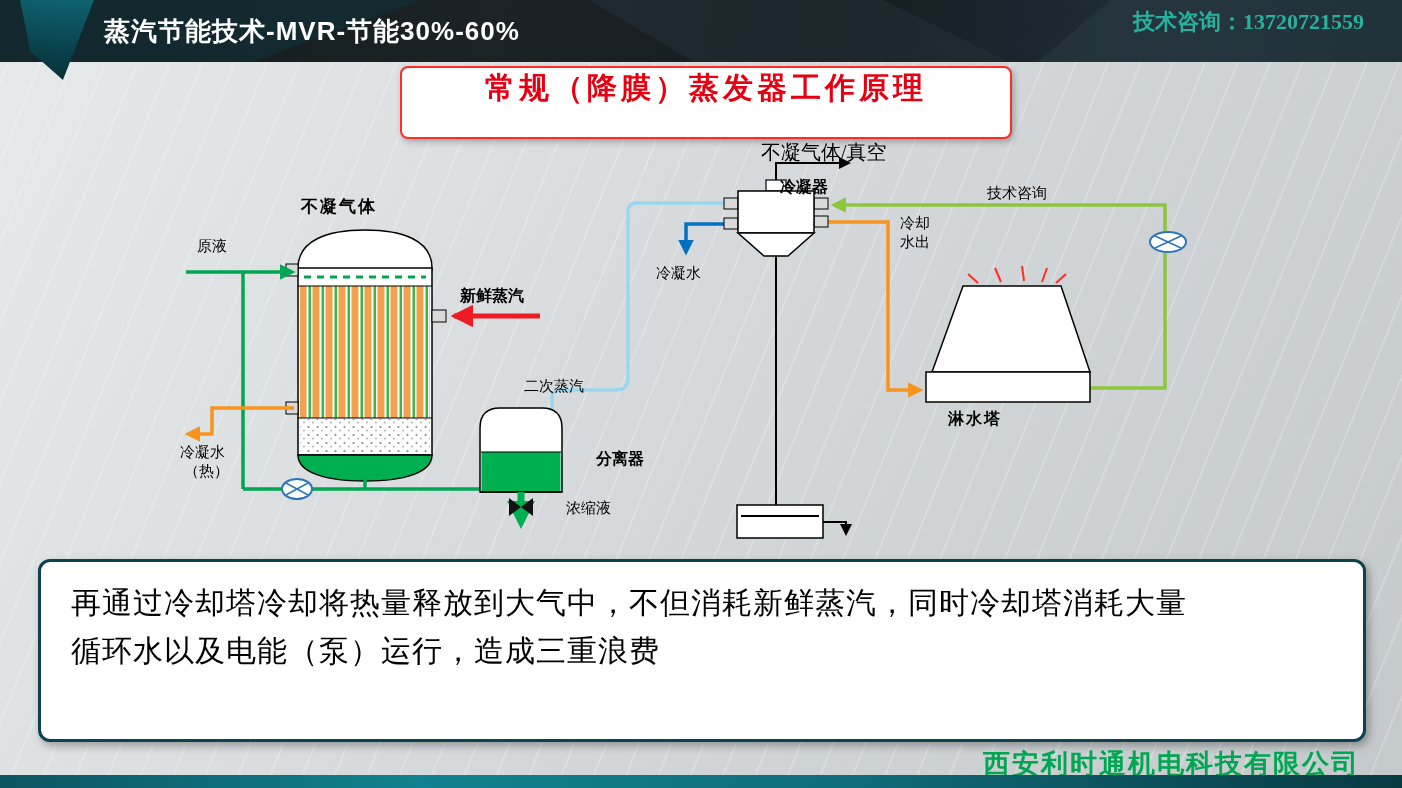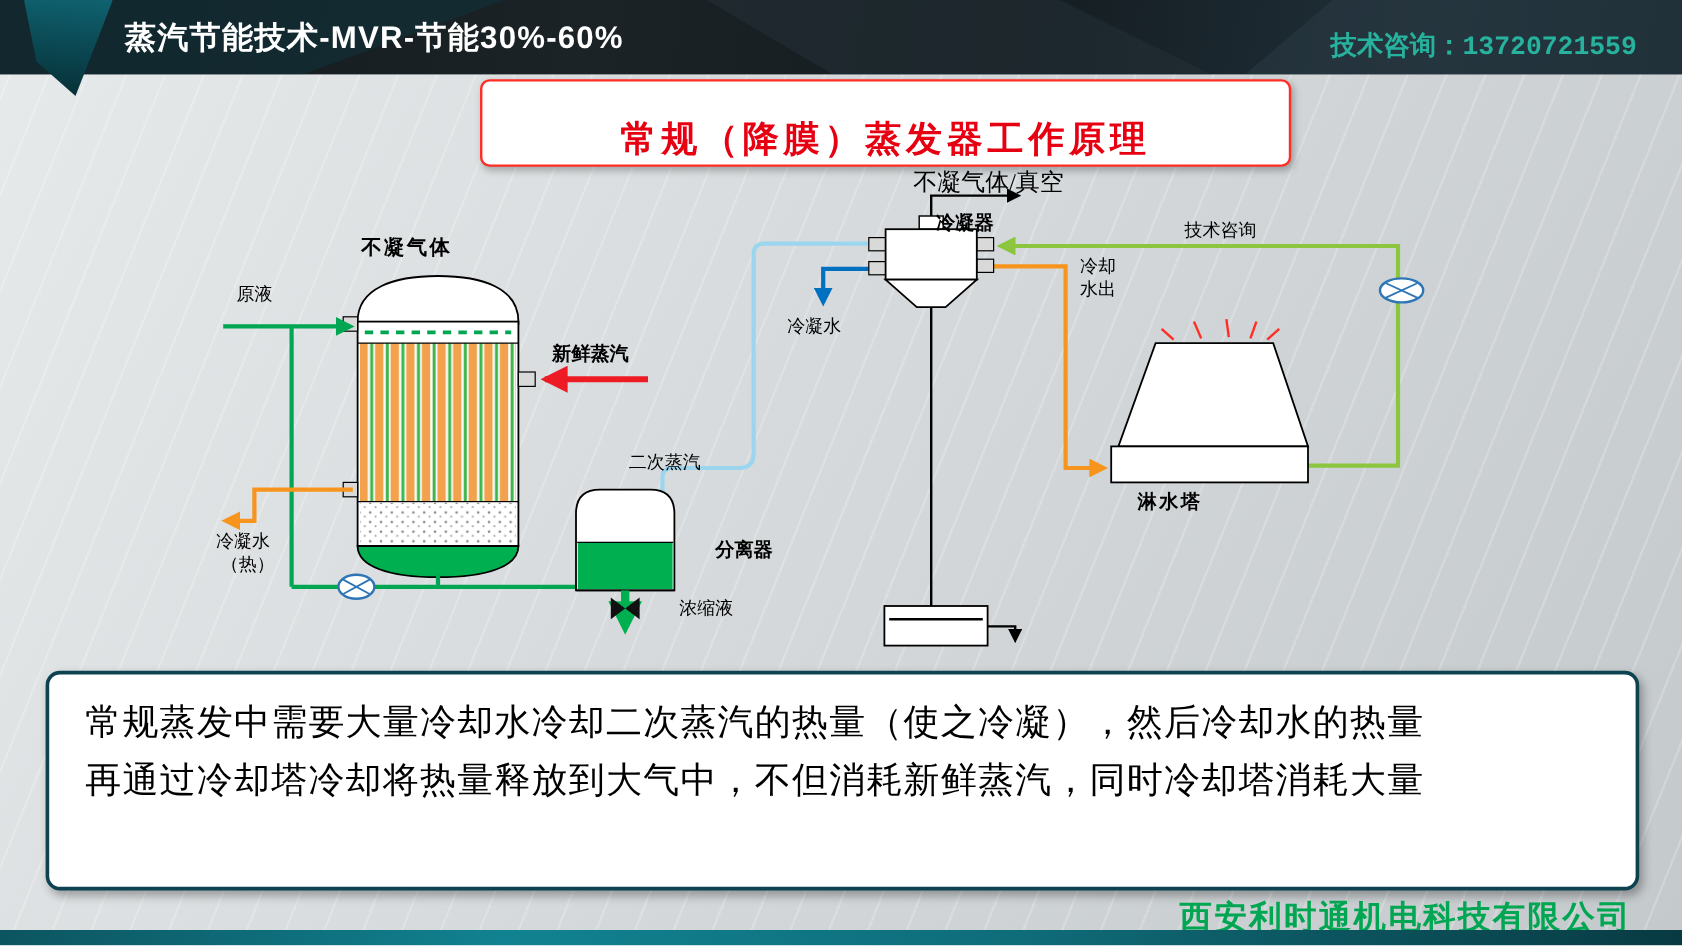--- a/index.html
+++ b/index.html
@@ -23,28 +23,28 @@
   .shard { position:absolute; top:0; height:100%; }
   .shard-a { left:0; width:30%; background:#10333d; clip-path:polygon(0 0,100% 0,60% 100%,0 100%); opacity:.55; }
   .shard-b { left:42%; width:30%; background:#232f35; clip-path:polygon(0 0,70% 0,100% 100%,25% 100%); opacity:.6; }
   .shard-c { right:0; width:26%; background:#2a3b43; clip-path:polygon(20% 0,100% 0,100% 100%,0 100%); opacity:.55; }
   .ribbon { position:absolute; left:20px; top:0; width:74px; height:80px; z-index:6;
     background:linear-gradient(185deg,#0f6270 0%, #0a454f 55%, #072e35 100%);
     clip-path:polygon(0 0,100% 0,58% 100%,14% 64%);
   }
   .header-title { position:absolute; left:104px; top:0; height:62px; display:flex; align-items:center;
     color:#ffffff; font-family:"Liberation Sans", sans-serif; font-size:26px; font-weight:700; letter-spacing:1px; z-index:7; }
-  .header-contact { position:absolute; right:38px; top:16px; height:44px; display:flex; align-items:center;
-    color:#27b29e; font-family:Liberation Mono, monospace; font-size:22px; font-weight:700; z-index:7; }
-
-  
-  .title-box { position:absolute; left:400px; top:66px; width:676px; height:73px;
+  .header-contact { position:absolute; right:38px; top:0; height:44px; display:flex; align-items:center;
+    color:#27b29e; font-family:Liberation Serif, serif; font-size:22px; font-weight:700; z-index:7; }
+
+  
+  .title-box { position:absolute; left:400px; top:66px; width:612px; height:73px;
     background:#ffffff; border:2px solid #ff2d23; border-radius:8px;
     box-shadow:2px 3px 6px rgba(0,0,0,.25);
-    display:flex; align-items:flex-end; justify-content:center; z-index:4; }
+    display:flex; align-items:flex-start; justify-content:center; z-index:4; }
   .title-box span { color:#e60012; font-size:30px; font-weight:600; letter-spacing:4px; }
 
   
   .diagram-svg { position:absolute; left:0; top:0; width:1402px; height:788px; z-index:2; }
   .lbl { position:absolute; color:#000; font-size:15px; line-height:1.25; z-index:3; white-space:nowrap; }
   .lbl-equip { font-weight:700; font-size:17px; letter-spacing:2px; }
   .lbl-bold { font-weight:700; font-size:16px; }
   .lbl-small { font-size:20px; }
 
   
@@ -213,20 +213,20 @@
   <div class="lbl" style="left:566px; top:499px;">浓缩液</div>
   <div class="lbl lbl-bold" style="left:780px; top:177px;">冷凝器</div>
   <div class="lbl lbl-small" style="left:761px; top:140px;">不凝气体/真空</div>
   <div class="lbl" style="left:656px; top:264px;">冷凝水</div>
   <div class="lbl" style="left:987px; top:184px;">技术咨询</div>
   <div class="lbl" style="left:900px; top:214px;">冷却</div>
   <div class="lbl" style="left:900px; top:233px;">水出</div>
   <div class="lbl lbl-bold" style="left:948px; top:409px; letter-spacing:2px;">淋水塔</div>
 
   <div class="body-box">
-    <div class="line">常规蒸发中需要大量冷却水冷却二次蒸汽的热量（使之冷凝），然后冷却水的热量</div>
     <div class="line">再通过冷却塔冷却将热量释放到大气中，不但消耗新鲜蒸汽，同时冷却塔消耗大量</div>
+    <div class="line">循环水以及电能（泵）运行，造成三重浪费</div>
   </div>
 
   <div class="company">西安利时通机电科技有限公司</div>
   <div class="bottom-bar"></div>
 
 </div>
 
 </body></html>

